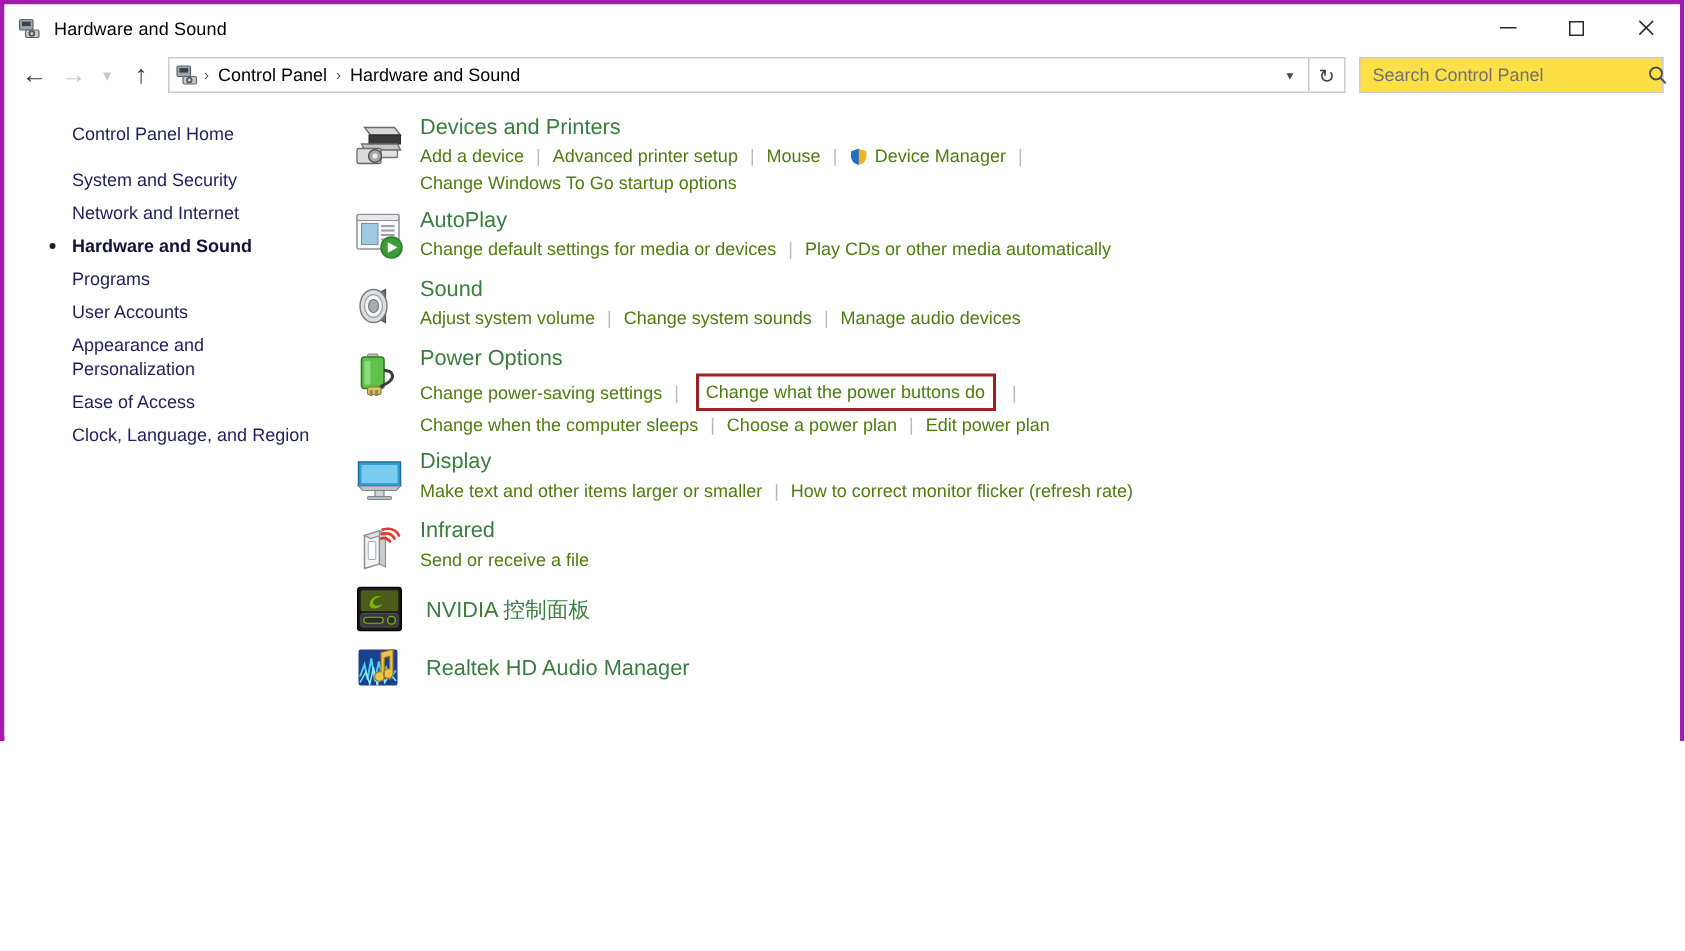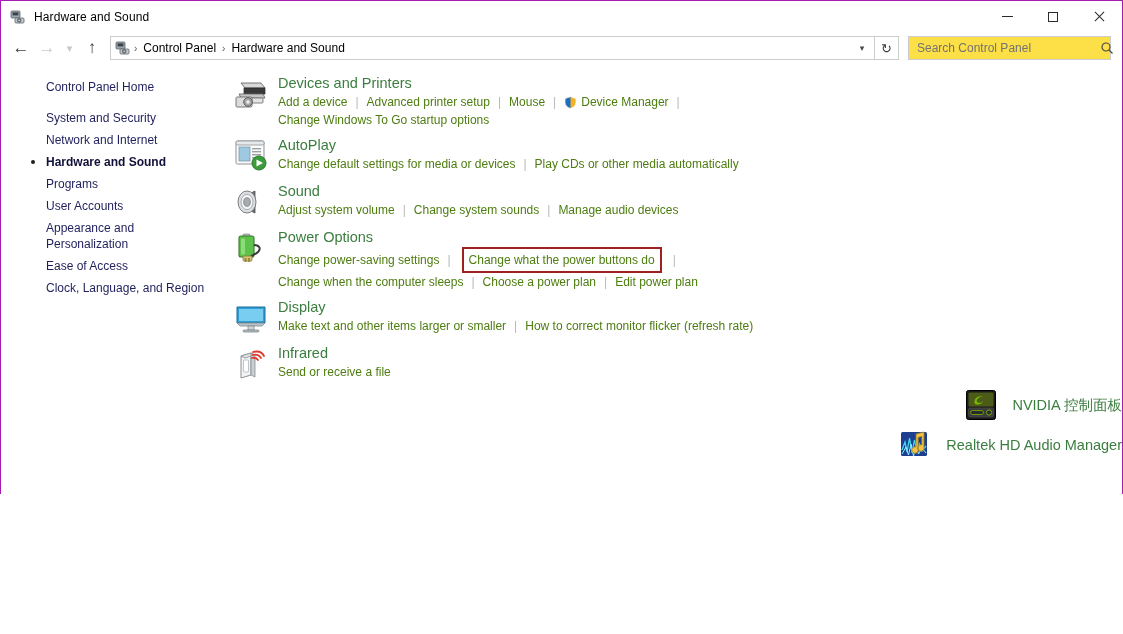--- a/index.html
+++ b/index.html
@@ -6,21 +6,21 @@
   html, body {
     width: 1123px; height: 634px;
     font-family: "Liberation Sans", sans-serif;
     background: #ffffff;
     overflow: hidden;
   }
   .window {
     position: relative;
     width: 1123px; height: 494px;
     background: #ffffff;
-    border: 1px solid #a21caf;
+    border: 3px solid #a21caf;
   }
 
   
   .titlebar {
     height: 31px;
     display: flex;
     align-items: center;
     background: #ffffff;
     position: relative;
   }
@@ -215,21 +215,21 @@
     vertical-align: -2px;
     position: relative;
   }
   .highlight-box {
     border: 2px solid #9e2020;
     padding: 1px 5px 2px 5px;
     margin-left: 3px;
     margin-right: 3px;
     display: inline-block;
   }
-  .app-row { display: flex; align-items: center; margin-bottom: 10px; justify-content: flex-end; }
+  .app-row { display: flex; align-items: center; margin-bottom: 10px; }
   .app-icon { width: 30px; height: 30px; margin-right: 16px; margin-left: 4px; position: relative; flex-shrink: 0; }
   .app-title {
     font-size: 14.5px;
     color: #3b7d3f;
     cursor: default;
   }
   svg { display: block; }
 </style>
 </head>
 <body>

